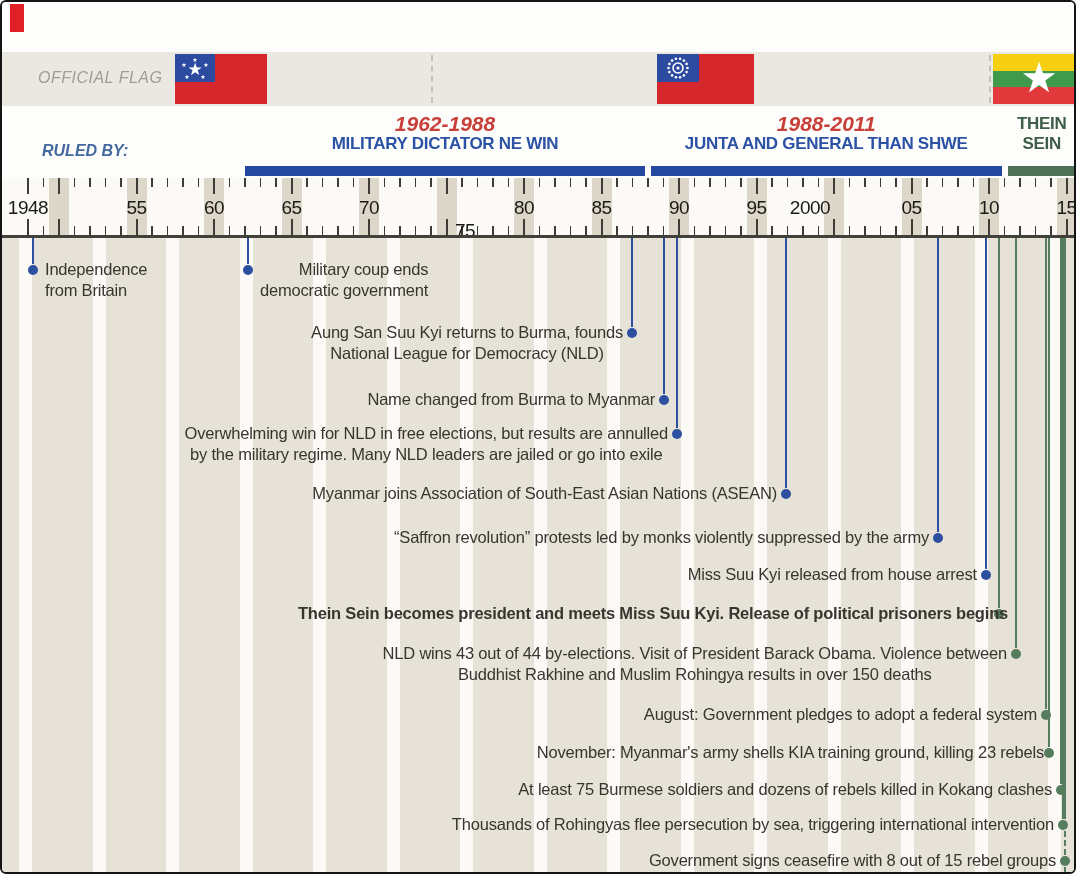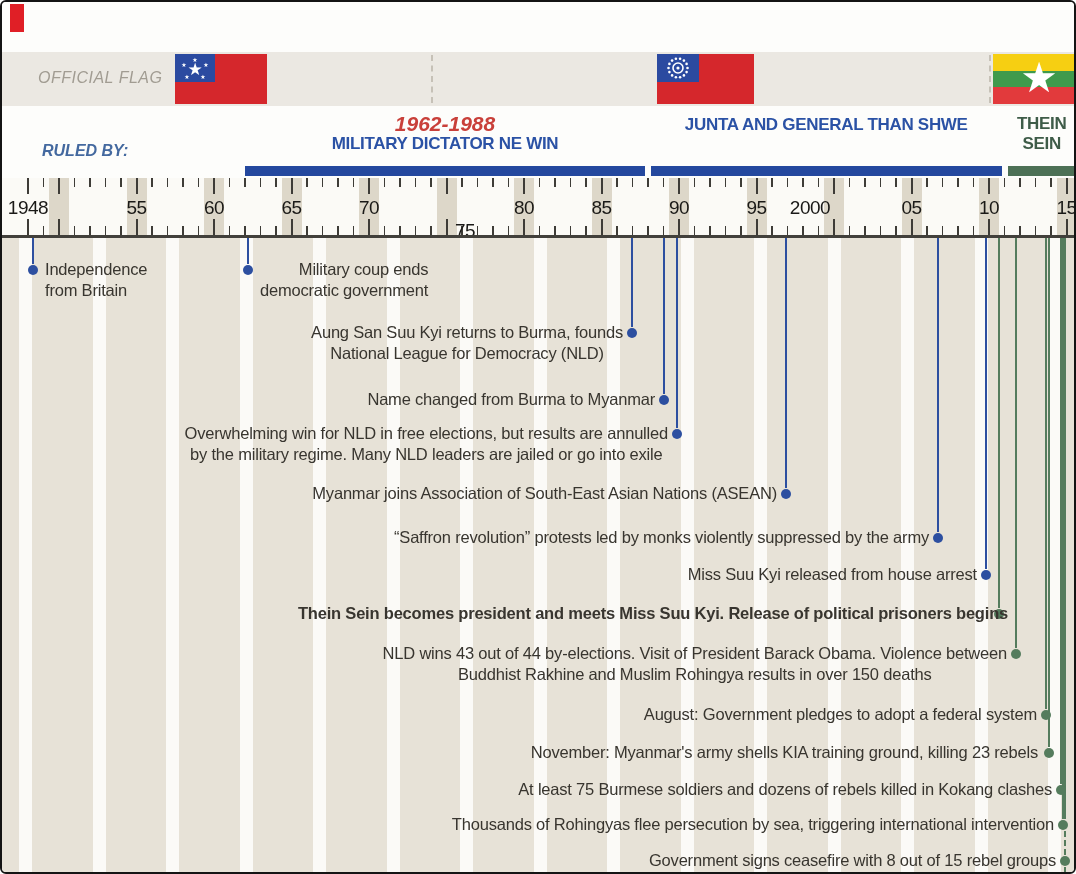--- a/index.html
+++ b/index.html
@@ -105,20 +105,21 @@
   </div>
 
   <div id="ruled-by">
     <div id="ruled-by-label">RULED BY:</div>
     <div id="period-labels">
         <div class="period-label" style="left: 443px;">
           <div class="period-years">1962-1988</div>
           <div class="period-ruler">MILITARY DICTATOR NE WIN</div>
         </div>
         <div class="period-label" style="left: 824.25px;">
+          <div class="period-years">1988-2011</div>
           <div class="period-ruler">JUNTA AND GENERAL THAN SHWE</div>
         </div>
         <div class="period-label green-period" style="left: 1007.5px; width: 64.5px;">
           <div class="period-ruler" style="white-space: normal; line-height: 20px;">THEIN SEIN</div>
         </div>
       </div>
     <div id="rule-bars">
         <div class="rule-bar" style="left: 243px; width: 400px; background: rgb(36, 72, 158);"></div>
         <div class="rule-bar" style="left: 649px; width: 350.5px; background: rgb(36, 72, 158);"></div>
         <div class="rule-bar" style="left: 1005.5px; width: 74.5px; background: rgb(77, 113, 86);"></div>
@@ -373,21 +374,21 @@
           <div class="line">NLD wins 43 out of 44 by-elections. Visit of President Barack Obama. Violence between</div>
           <div class="line">Buddhist Rakhine and Muslim Rohingya results in over 150 deaths</div>
         </div>
         <div class="event-line" style="left: 1043px; top: 0px; height: 471px; background: rgb(85, 124, 93);"></div>
         <div class="event-dot" style="left: 1039px; top: 472px; background: rgb(85, 124, 93);"></div>
         <div class="event-text" style="top: 466px; text-align: right; right: 41px;">
           <div class="line">August: Government pledges to adopt a federal system</div>
         </div>
         <div class="event-line" style="left: 1046px; top: 0px; height: 509px; background: rgb(85, 124, 93);"></div>
         <div class="event-dot" style="left: 1042px; top: 510px; background: rgb(85, 124, 93);"></div>
-        <div class="event-text" style="top: 504px; text-align: right; right: 40px;">
+        <div class="event-text" style="top: 504px; text-align: right; right: 34px;">
           <div class="line">November: Myanmar's army shells KIA training ground, killing 23 rebels</div>
         </div>
         <div class="event-line" style="left: 1058px; top: 0px; height: 546px; background: rgb(85, 124, 93);"></div>
         <div class="event-dot" style="left: 1054px; top: 547px; background: rgb(85, 124, 93);"></div>
         <div class="event-text" style="top: 541px; text-align: right; right: 26px;">
           <div class="line">At least 75 Burmese soldiers and dozens of rebels killed in Kokang clashes</div>
         </div>
         <div class="event-line" style="left: 1060px; top: 0px; height: 581px; background: rgb(85, 124, 93);"></div>
         <div class="event-dot" style="left: 1056px; top: 582px; background: rgb(85, 124, 93);"></div>
         <div class="event-text" style="top: 576px; text-align: right; right: 24px;">

